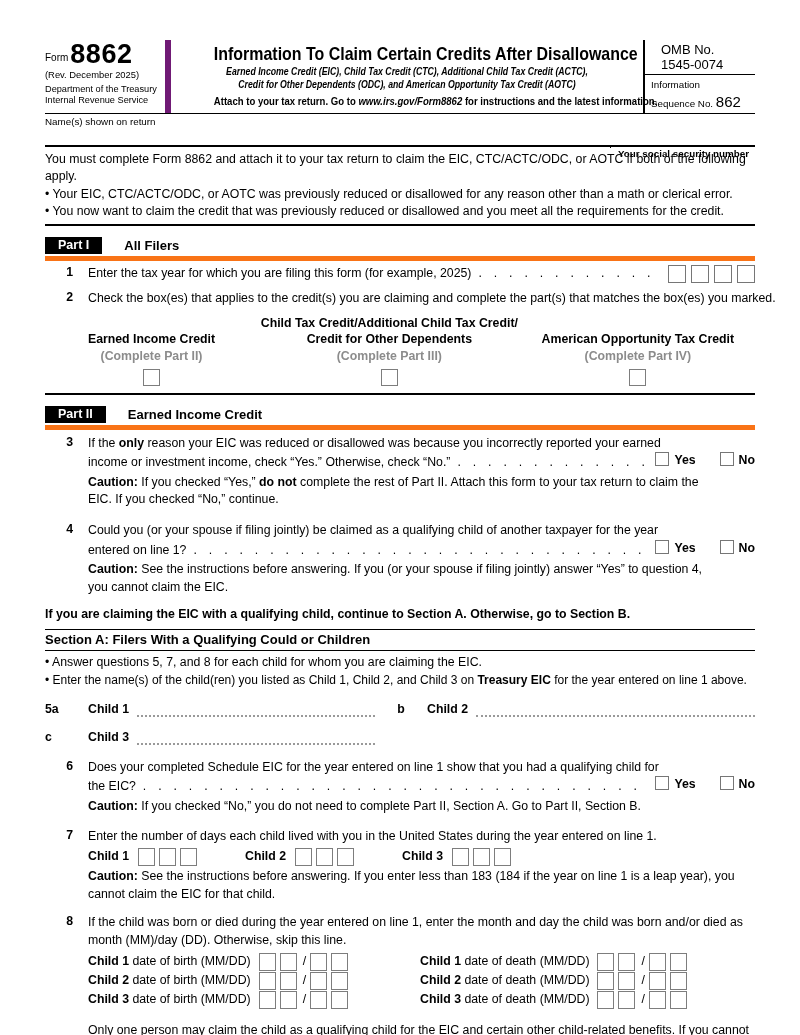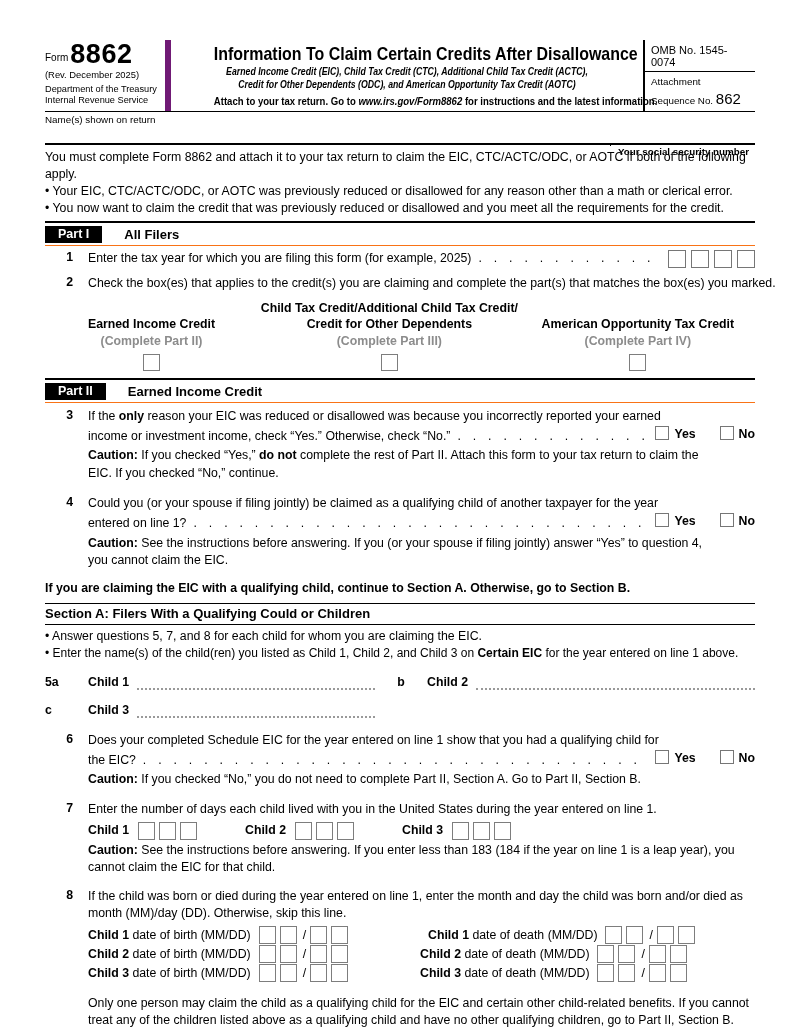--- a/index.html
+++ b/index.html
@@ -14,34 +14,34 @@
   .form-num{font-size:27px;font-weight:bold;line-height:0.9;letter-spacing:0.5px;}
   .rev{font-size:9.4px;margin:3px 0 4px;}
   .hdr-small{font-size:9.2px;line-height:1.18;}
   .hdr-mid{flex:1;min-width:0;border-left:6px solid #701a75;border-right:2px solid #000;
            text-align:center;padding:3px 6px 2px;box-sizing:border-box;}
   .cond{transform:scaleX(0.84);transform-origin:50% 50%;white-space:nowrap;}
   .hdr-title{font-size:19px;font-weight:bold;line-height:1.15;}
   .hdr-sub{font-size:10.4px;font-weight:bold;font-style:italic;line-height:1.3;}
   .hdr-attach{font-size:11.4px;font-weight:bold;margin-top:3px;line-height:1.2;}
   .hdr-right{width:110px;flex:none;display:flex;flex-direction:column;box-sizing:border-box;}
-  .omb{flex:1;display:flex;align-items:center;padding:2px 6px;font-size:11px;
+  .omb{flex:1;display:flex;align-items:center;padding:2px 16px;font-size:13px;
        border-bottom:1.5px solid #000;}
   .attach-seq{padding:4px 6px 2px;font-size:9.8px;line-height:1.3;}
   .seq-num{font-size:15px;font-weight:normal;}
   
   .name-row{display:flex;border-bottom:2.5px solid #000;height:31px;}
   .name-cell{flex:1;font-size:9.8px;padding-top:2px;}
   .ssn-cell{width:145px;flex:none;border-left:1.5px solid #000;box-sizing:border-box;
             padding:2px 0 0 7px;font-size:9.8px;font-weight:bold;margin-top:32px;}
   
   .intro{margin-top:4px;line-height:17.2px;}
   
   .rule-thick{border-top:2.5px solid #000;}
-  .part-bar{display:flex;align-items:center;border-bottom:1px solid #f97316;padding:3px 0 2px;}
+  .part-bar{display:flex;align-items:center;border-bottom:5px solid #f97316;padding:11px 0 2px;}
   .part-badge{background:#000;color:#fff;font-weight:bold;font-size:12.5px;padding:1px 13px 2px;}
   .part-title{font-weight:bold;font-size:13px;margin-left:22px;}
   
   .q{display:flex;align-items:flex-start;}
   .q-num{width:28px;flex:none;text-align:right;font-weight:bold;}
   .q-body{flex:1;min-width:0;margin-left:15px;line-height:17.6px;}
   .leadrow{display:flex;align-items:baseline;}
   .lead-text{flex:none;white-space:nowrap;}
   .leader{flex:1 1 auto;min-width:0;overflow:hidden;white-space:nowrap;word-spacing:8.5px;
           margin:0 8px 0 7px;}
@@ -113,21 +113,21 @@
     </div>
     <div class="hdr-mid">
       <div class="hdr-title cond">Information To Claim Certain Credits After Disallowance</div>
       <div class="hdr-sub cond">Earned Income Credit (EIC), Child Tax Credit (CTC), Additional Child Tax Credit (ACTC),</div>
       <div class="hdr-sub cond">Credit for Other Dependents (ODC), and American Opportunity Tax Credit (AOTC)</div>
       <div class="hdr-attach cond"><span>Attach to your tax return. Go to </span><span style="font-style: italic;">www.irs.gov/Form8862</span><span> for instructions and the latest information.</span></div>
     </div>
     <div class="hdr-right">
       <div class="omb">OMB No. 1545-0074</div>
       <div class="attach-seq">
-        <div>Attachment</div>
+        <div>Information</div>
         <div><span>Sequence No.</span> <span class="seq-num">862</span></div>
       </div>
     </div>
   </div>
 
   <div class="name-row">
     <div class="name-cell">
       <span>Name(s) shown on return</span>
     </div>
     <div class="ssn-cell">
@@ -227,21 +227,21 @@
       </div>
       <div class="caution"><span style="font-weight: bold;">Caution:</span><span> See the instructions before answering. If you (or your spouse if filing jointly) answer “Yes” to question 4, you cannot claim the EIC.</span></div>
     </div>
   </div>
 
   <div class="interlude">If you are claiming the EIC with a qualifying child, continue to Section A. Otherwise, go to Section B.</div>
 
   <div class="secA">Section A: Filers With a Qualifying Could or Children</div>
   <div class="bullets">
     <div>• Answer questions 5, 7, and 8 for each child for whom you are claiming the EIC.</div>
-    <div class="small-fit"><span>• Enter the name(s) of the child(ren) you listed as Child 1, Child 2, and Child 3 on </span><span style="font-weight: bold;">Certain EIC</span><span> for the year entered on line 1 above.</span></div>
+    <div class="small-fit"><span>• Enter the name(s) of the child(ren) you listed as Child 1, Child 2, and Child 3 on </span><span style="font-weight: bold;">Treasury EIC</span><span> for the year entered on line 1 above.</span></div>
   </div>
 
   <div class="nl-row">
     <div class="nl-num">5a</div>
     <span class="nl-label">Child 1</span>
     <span class="dotline dl1"></span>
     <span class="nl-b">b</span>
     <span class="nl-label" style="margin-left:0;">Child 2</span>
     <span class="dotline dl2"></span>
   </div>
@@ -295,21 +295,21 @@
       </div>
       <div class="caution-wide"><span style="font-weight: bold;">Caution:</span><span> See the instructions before answering. If you enter less than 183 (184 if the year on line 1 is a leap year), you cannot claim the EIC for that child.</span></div>
     </div>
   </div>
 
   <div class="q" style="margin-top:11px;">
     <div class="q-num">8</div>
     <div class="q-body">
       <div>If the child was born or died during the year entered on line 1, enter the month and day the child was born and/or died as month (MM)/day (DD). Otherwise, skip this line.</div>
 
-      <div class="drow" style="margin-top:3px;gap:8px;">
+      <div class="drow" style="margin-top:3px;">
         <div class="dhalf">
           <span class="dlabel"><span style="font-weight: bold;">Child 1</span><span> date of birth (MM/DD)</span></span>
           <span class="dbx"></span>
             <span class="dbx"></span>
             <span class="dslash">/</span>
             <span class="dbx"></span>
             <span class="dbx"></span>
         </div>
         <div class="dhalf2">
           <span class="dlabel"><span style="font-weight: bold;">Child 1</span><span> date of death (MM/DD)</span></span>

